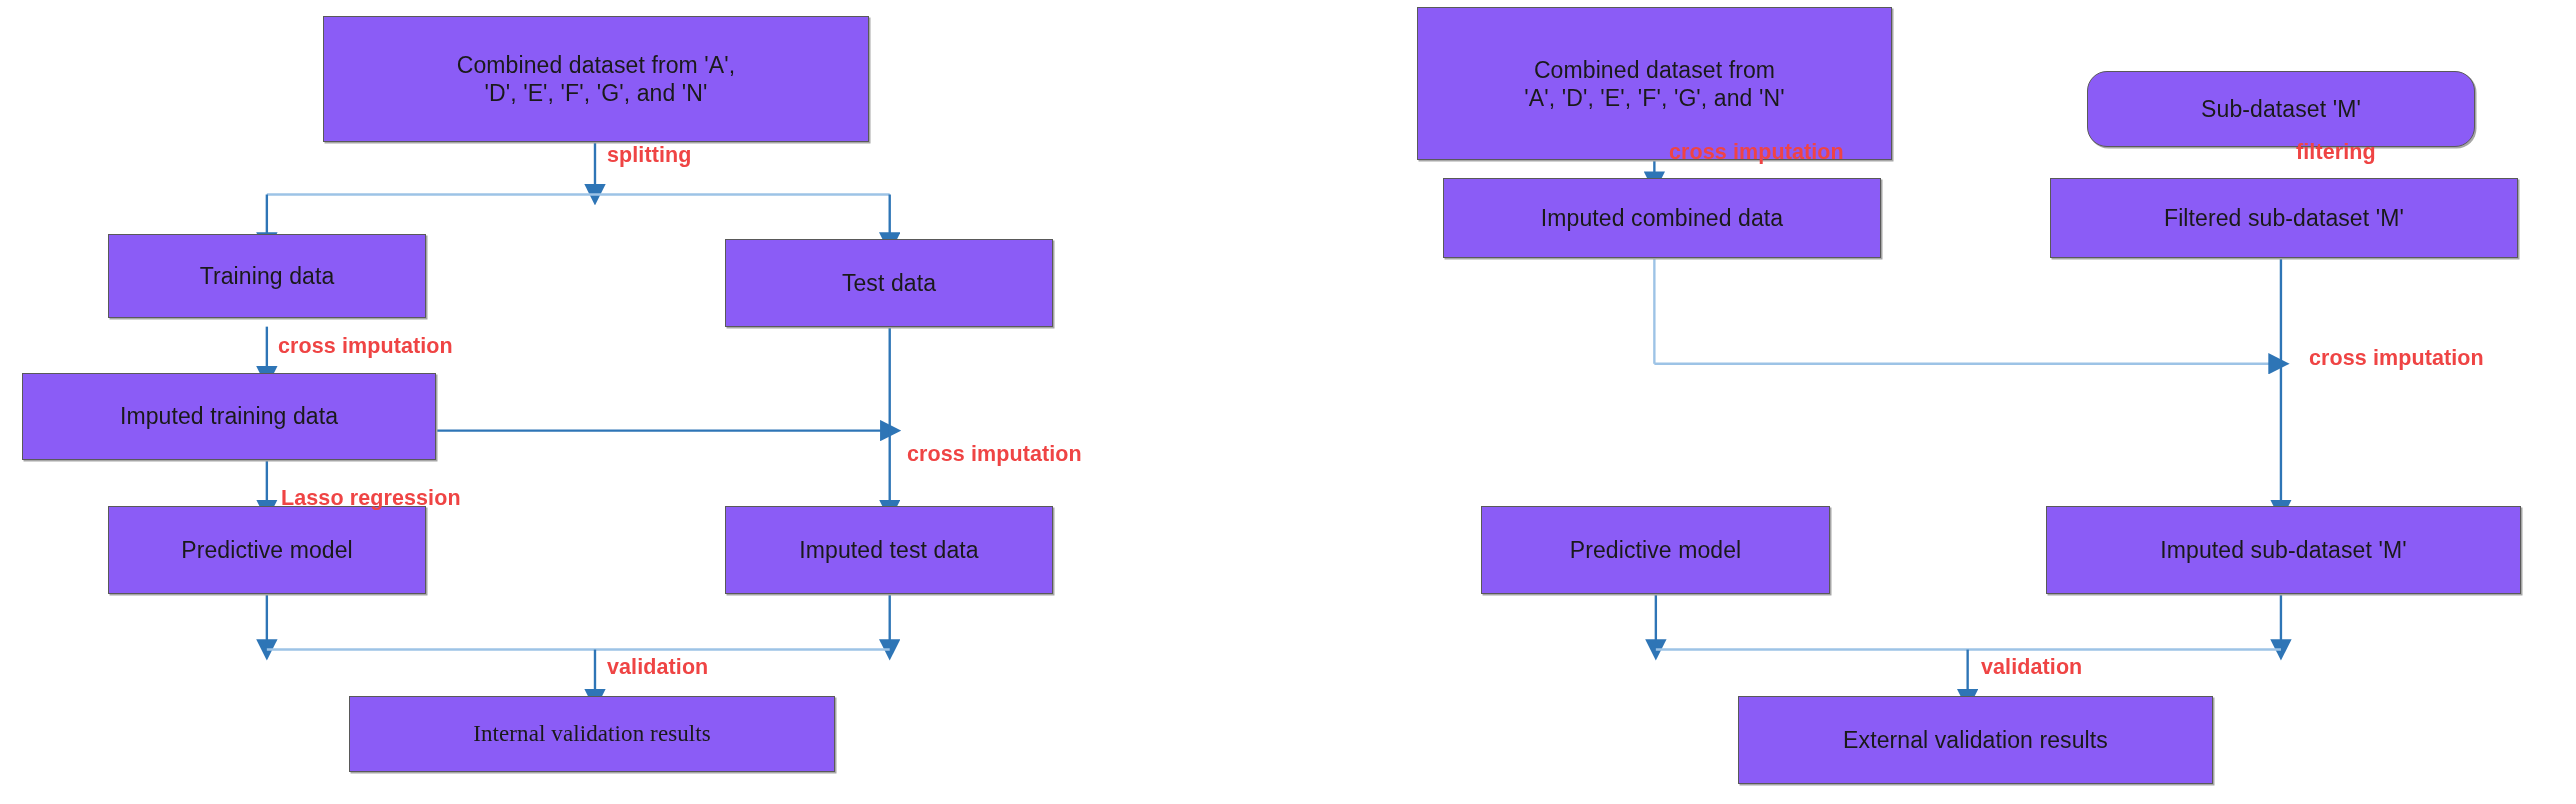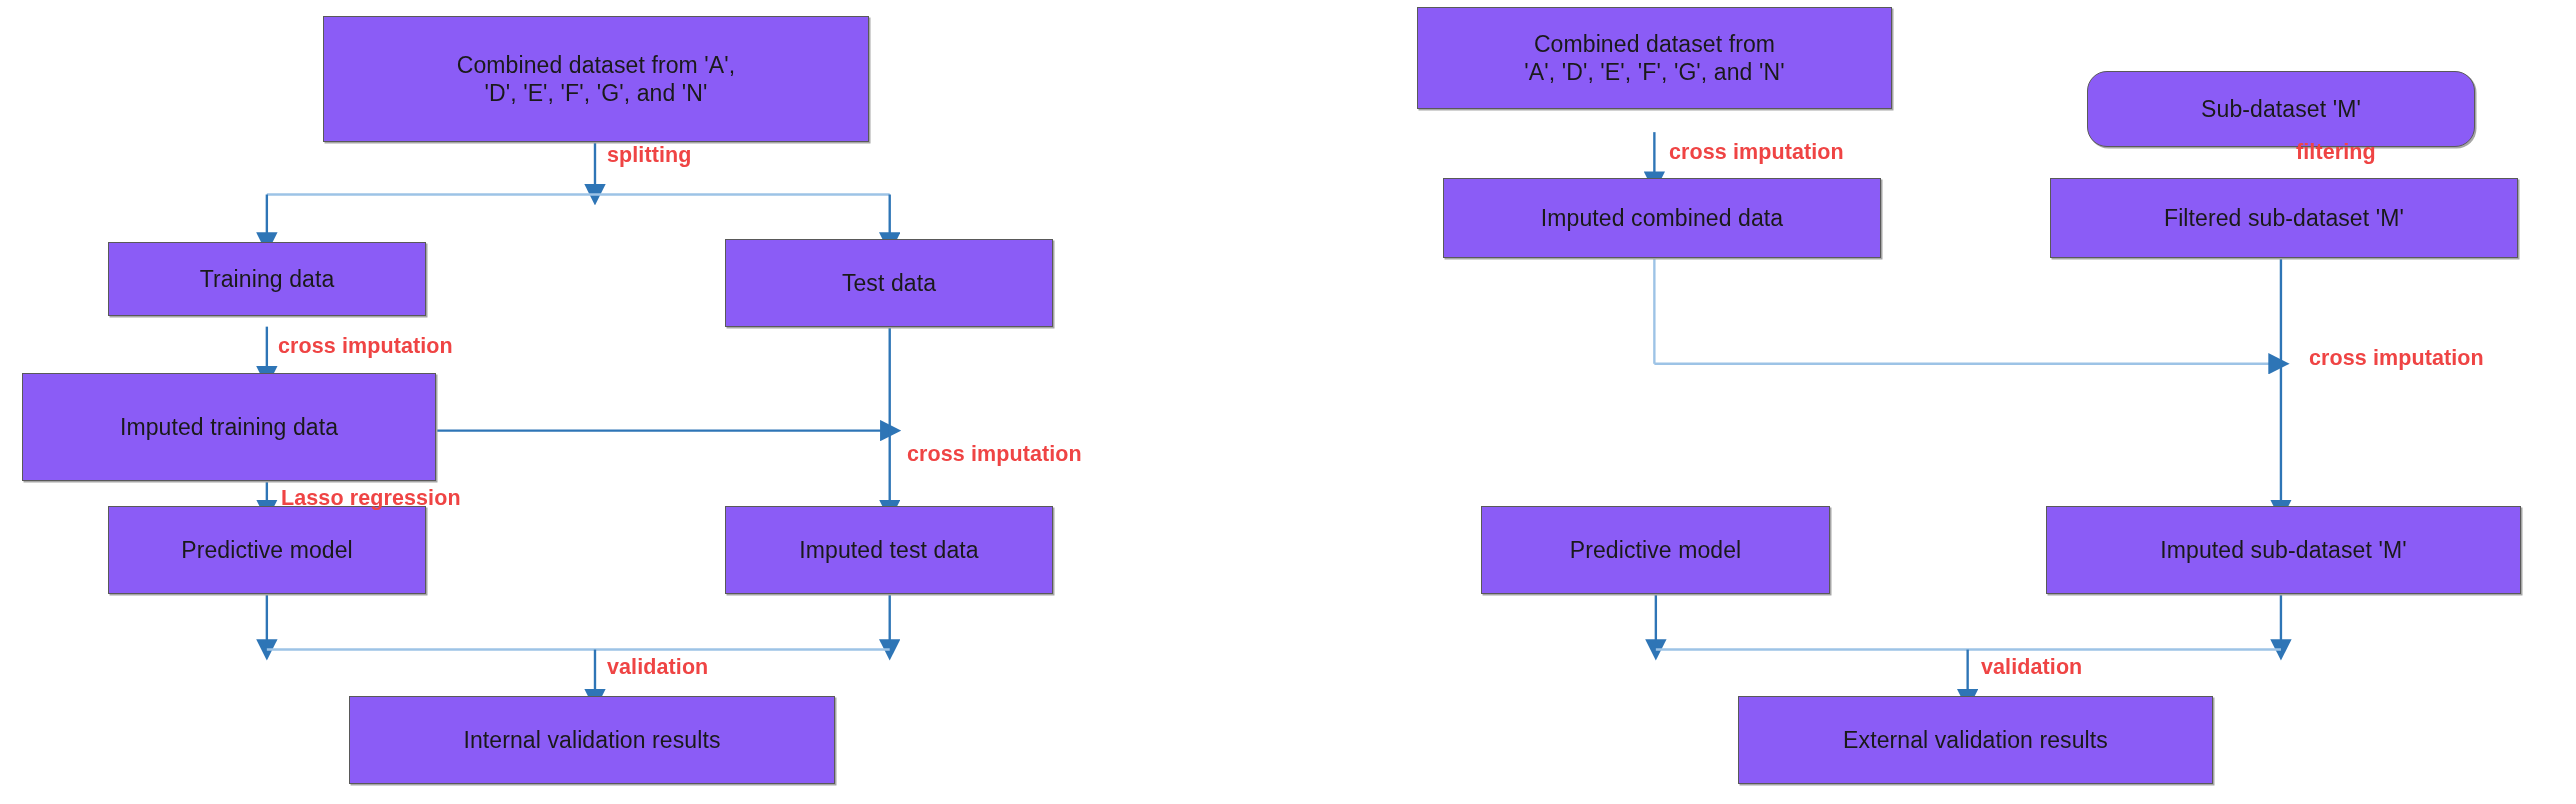--- a/index.html
+++ b/index.html
@@ -68,61 +68,61 @@
       <path d="M2230,875 L3072,875" stroke="#9dc3e6" stroke-width="3.4" fill="none"></path>
       <path d="M2650,875 L2650,935" stroke="#2e75b6" stroke-width="3.2" fill="none" marker-end="url(#ahD)"></path>
     </g>
   </svg>
 
   <div class="node" style="left:323px;top:16.3px;width:546px;height:126px;">
     <span>Combined dataset from 'A',
 'D', 'E', 'F', 'G', and 'N'</span>
   </div>
 
-  <div class="node" style="left:108px;top:242px;width:318px;height:74px;">
+  <div class="node" style="left:108px;top:234px;width:318px;height:84px;">
     <span>Training data</span>
   </div>
 
   <div class="node" style="left:725px;top:239px;width:328px;height:88px;">
     <span>Test data</span>
   </div>
 
-  <div class="node" style="left:22px;top:373px;width:414px;height:108px;">
+  <div class="node" style="left:22px;top:373px;width:414px;height:87px;">
     <span>Imputed training data</span>
   </div>
 
   <div class="node" style="left:108px;top:506px;width:318px;height:88px;">
     <span>Predictive model</span>
   </div>
 
   <div class="node" style="left:725px;top:506px;width:328px;height:88px;">
     <span>Imputed test data</span>
   </div>
 
-  <div class="node" style="left:349px;top:696px;width:486px;height:88px;">
+  <div class="node" style="left:349px;top:696px;width:486px;height:76px;font-family:Liberation Serif, serif;">
     <span>Internal validation results</span>
   </div>
 
   <div class="edge-label" style="left:607px;top:143px;">
     <span>splitting</span>
   </div>
   <div class="edge-label" style="left:278px;top:334px;">
     <span>cross imputation</span>
   </div>
   <div class="edge-label" style="left:281px;top:486px;">
     <span>Lasso regression</span>
   </div>
   <div class="edge-label" style="left:907px;top:442px;">
     <span>cross imputation</span>
   </div>
   <div class="edge-label" style="left:607px;top:655px;">
     <span>validation</span>
   </div>
 
-  <div class="node" style="left:1417px;top:7.4px;width:475px;height:102px;">
+  <div class="node" style="left:1417px;top:7.4px;width:475px;height:153px;">
     <span>Combined dataset from
 'A', 'D', 'E', 'F', 'G', and 'N'</span>
   </div>
 
   <div class="node" style="left:2087px;top:71px;width:388px;height:76px;border-radius:20px;">
     <span>Sub-dataset 'M'</span>
   </div>
 
   <div class="node" style="left:2050px;top:178px;width:468px;height:80px;">
     <span>Filtered sub-dataset 'M'</span>

